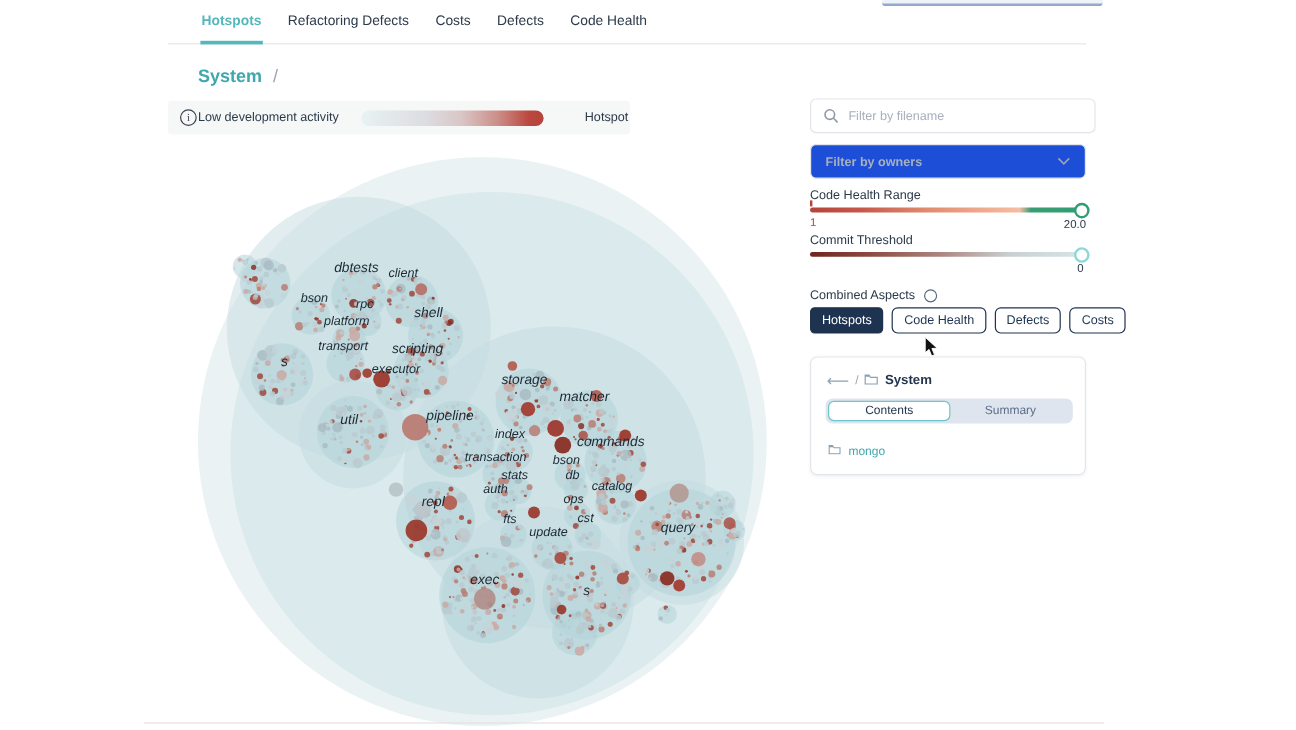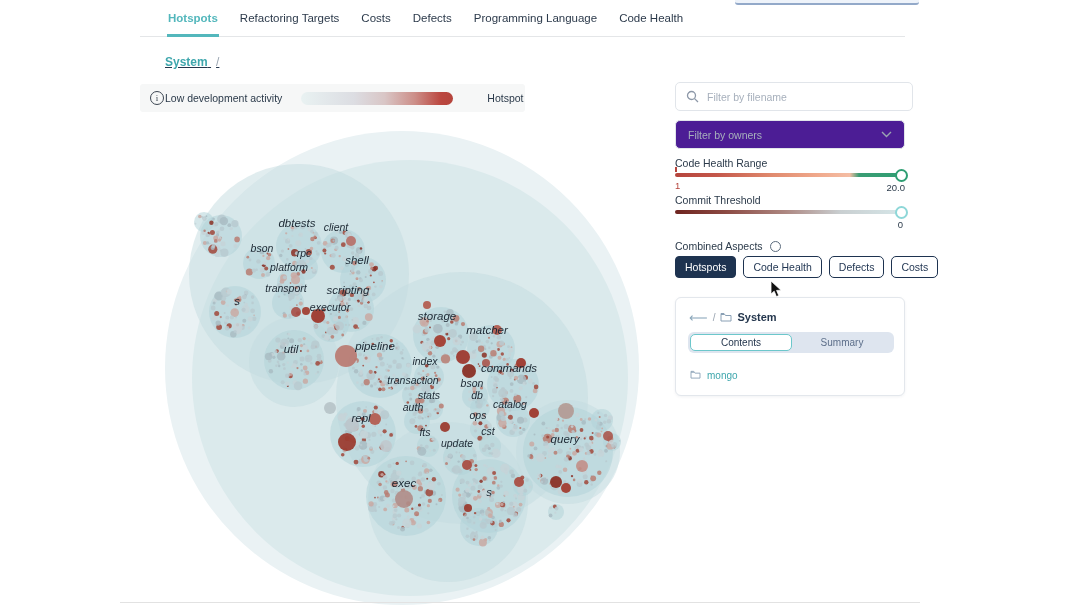--- a/index.html
+++ b/index.html
@@ -10,21 +10,21 @@
   .truncated-top { position:absolute; left:735px; top:0; width:184px; height:5px;
     background:#eef3fa; border-bottom:2px solid #93a9c9; border-radius:0 0 3px 3px; z-index:5; }
 
   
   .topnav { position:absolute; left:167px; top:8px; display:flex; gap:20px; z-index:4; }
   .topnav .tab { font-size:11.5px; color:#2c3a4b; padding:4px 1px 10px 1px; cursor:pointer; white-space:nowrap; }
   .topnav .tab.active { color:#53b7bc; border-bottom:3px solid #53b7bc; font-weight:bold; }
   .nav-sep { position:absolute; left:140px; top:36px; width:765px; height:1px; background:#e4e6e8; }
 
   
-  .breadcrumb { position:absolute; left:165px; top:55px; font-size:12px; z-index:4;text-decoration:underline; }
+  .breadcrumb { position:absolute; left:165px; top:55px; font-size:15px; z-index:4; }
   .bc-root { color:#3fa7ad; font-weight:bold; cursor:pointer; }
   .bc-sep { color:#9aa5b1; margin-left:5px; }
 
   
   .legend { position:absolute; left:140px; top:84px; width:385px; height:28px;
     background:#f6f7f7; border-radius:3px; display:flex; align-items:center; z-index:4; }
   .info-icon { width:14px; height:14px; border-radius:50%; border:1px solid #3c4652;
     margin-left:10px; display:flex; align-items:center; justify-content:center;
     font-size:9px; color:#3c4652; font-family:"Liberation Serif", serif; }
   .legend-left { font-size:10.5px; color:#2b3a4a; margin-left:1px; }
@@ -38,21 +38,21 @@
 
   
   .panel { position:absolute; left:675px; top:82px; width:230px; z-index:4; }
   .searchbox { position:absolute; left:0; top:0; width:238px; height:29px; border:1px solid #e1e5ea;
     border-radius:5px; display:flex; align-items:center; background:#fff; }
   .searchbox input { border:none; outline:none; flex:1; font-size:10.5px; color:#3c4652;
     font-family:"Liberation Sans", sans-serif; margin-left:8px; background:transparent; }
   .searchbox input::placeholder { color:#a7b0bc; }
   .search-icon { margin-left:10px; display:flex; }
   .ownersbox { position:absolute; left:0; top:38px; width:230px; height:29px; border:1px solid #e1e5ea;
-    border-radius:5px; display:flex; align-items:center; justify-content:space-between; background:#4c1d95; cursor:pointer; }
+    border-radius:5px; display:flex; align-items:center; justify-content:space-between; background:#1d4ed8; cursor:pointer;font-weight:bold; }
   .owners-label { font-size:10.5px; color:#a7b0bc; margin-left:12px; }
   .chev { margin-right:12px; display:flex; }
 
   .slider-label { position:absolute; left:0; font-size:10.5px; color:#2b3a4a; }
   .track { position:absolute; left:0; width:230px; height:4px; border-radius:2px; }
   .track1 { top:91px; background:linear-gradient(90deg,#b5443c 0%,#c4574a 18%,#e08a6e 42%,#f0a98c 62%,#f4bda4 76%,#3a9d74 80%,#2f9e73 100%); }
   .track2 { top:128px; background:linear-gradient(90deg,#6e241f 0%,#8c4a43 22%,#ad8781 48%,#c9cfd1 72%,#d6e7e9 100%); }
   .handle { position:absolute; width:13px; height:13px; border-radius:50%; background:#fff; cursor:pointer; }
   .handle1 { right:-3px; top:86.5px; border:2.5px solid #2f9e73; }
   .handle2 { right:-3px; top:123.5px; border:2.5px solid #8ed7d8; }
@@ -87,24 +87,23 @@
 
   .cursor { position:absolute; left:770px; top:281px; z-index:9; }
 </style>
 </head>
 <body>
 
 <div class="truncated-top"></div>
 
 <nav class="topnav" id="topnav">
     <div class="tab active">Hotspots</div>
-    <div class="tab">Refactoring Targets</div>
+    <div class="tab">Refactoring Defects</div>
     <div class="tab">Costs</div>
     <div class="tab">Defects</div>
-    <div class="tab">Programming Language</div>
     <div class="tab">Code Health</div>
   </nav>
 <div class="nav-sep"></div>
 
 <div class="breadcrumb">
   <span class="bc-root">System</span>
   <span class="bc-sep">/</span>
 </div>
 
 <div class="legend">

